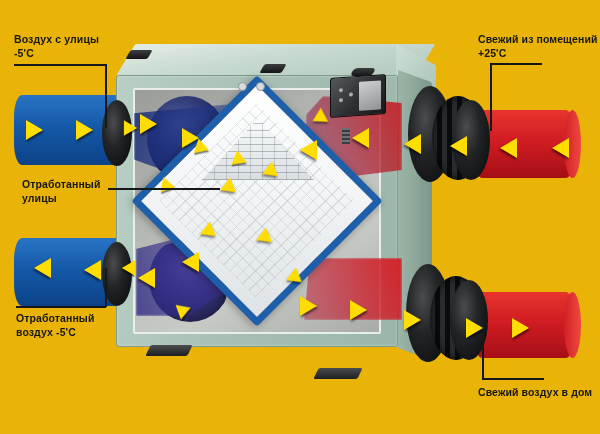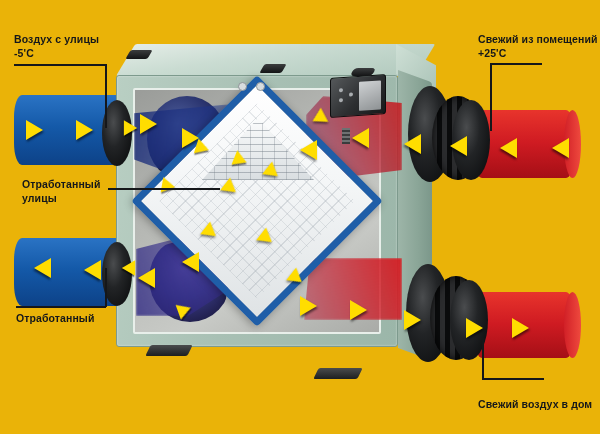--- a/index.html
+++ b/index.html
@@ -369,30 +369,31 @@
   <div class="leader v" style="left:105px; top:64px; height:64px;"></div>
 
   <div class="label" style="left:22px; top:178px;">
     <div>Отработанный</div>
     <div>улицы</div>
   </div>
   <div class="leader h" style="left:108px; top:188px; width:112px;"></div>
 
   <div class="label" style="left:16px; top:312px;">
     <div>Отработанный</div>
+    <div>воздух -5'C</div>
   </div>
   <div class="leader h" style="left:16px; top:306px; width:90px;"></div>
   <div class="leader v" style="left:105px; top:268px; height:39px;"></div>
 
   <div class="label" style="left:478px; top:33px;">
     <div>Свежий из помещений</div>
     <div>+25'C</div>
   </div>
   <div class="leader h" style="left:490px; top:63px; width:52px;"></div>
   <div class="leader v" style="left:490px; top:63px; height:68px;"></div>
 
-  <div class="label" style="left:478px; top:386px;margin-top:12px;">
+  <div class="label" style="left:478px; top:386px;">
     <div>Свежий воздух в дом</div>
   </div>
   <div class="leader h" style="left:482px; top:378px; width:62px;"></div>
   <div class="leader v" style="left:482px; top:338px; height:41px;"></div>
 
 </div>
 
 </body></html>

